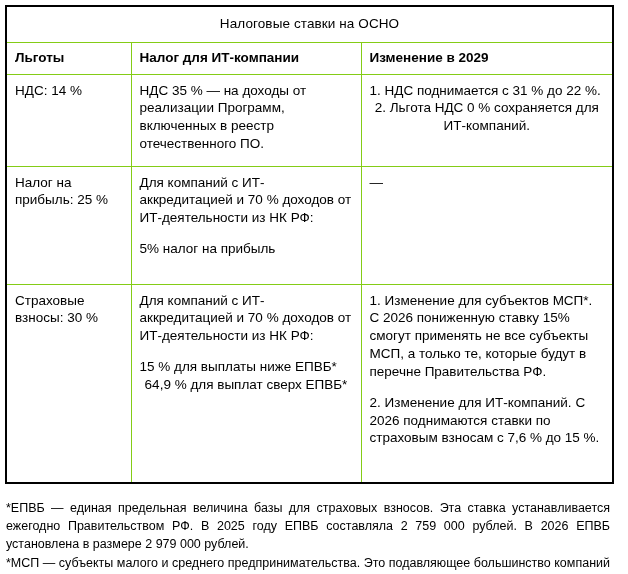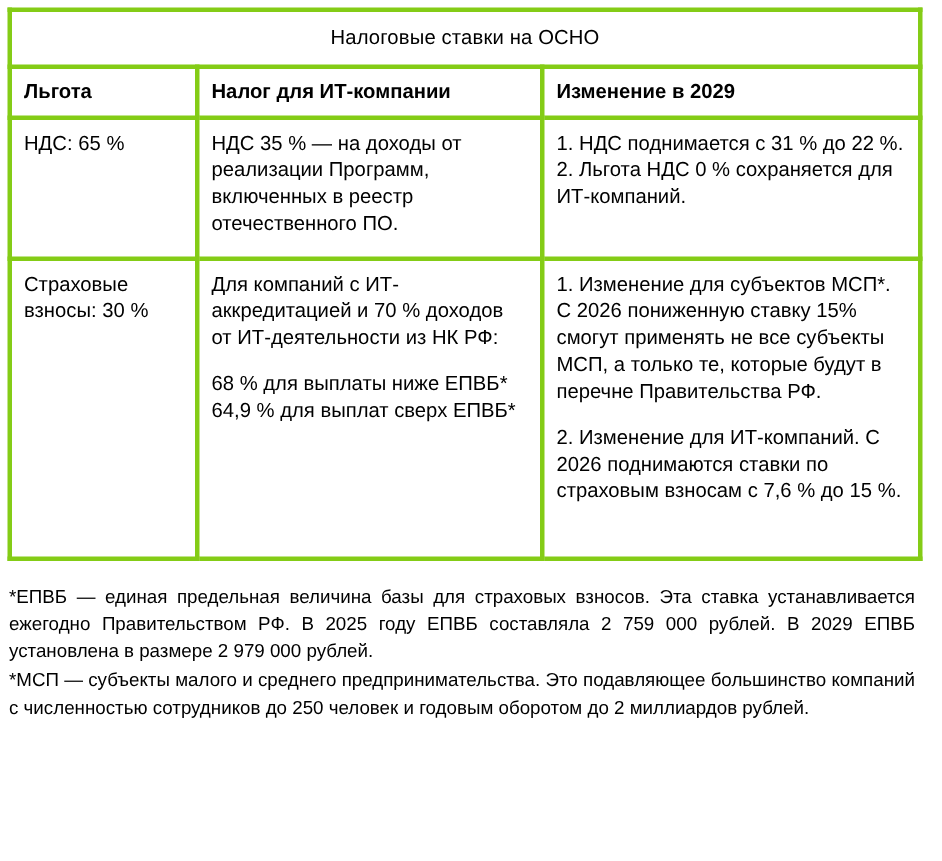--- a/index.html
+++ b/index.html
@@ -25,21 +25,21 @@
 
   
   table.rates-table {
     width: 607px;
     border-collapse: collapse;
     table-layout: fixed;
     border: 2px solid #000000;
   }
   table.rates-table td,
   table.rates-table th {
-    border: 3px solid #84cc16;
+    border: 1px solid #84cc16;
     vertical-align: top;
     padding: 7px 8px 8px 8px;
     font-size: 13.5px;
     line-height: 1.32;
     text-align: left;
     font-weight: normal;
   }
   col.c1 { width: 125px; }
   col.c2 { width: 230px; }
   col.c3 { width: 252px; }
@@ -56,20 +56,21 @@
     font-size: 13.5px;
     padding: 6px 8px 7px 8px !important;
     white-space: nowrap;
   }
   .tax-name b { font-weight: normal; }
   .cell-p {
     margin: 0;
   }
   .cell-p + .cell-p {
     margin-top: 0px;
+    text-align: center;
   }
   .spacer-gap {
     height: 13px;
   }
   .dash-cell {
     letter-spacing: 0;
   }
 
   
   tr.row-nds td { height: 76px; }
@@ -104,59 +105,73 @@
       <col class="c2">
       <col class="c3">
     </colgroup>
     <tbody>
 
       <tr>
         <td class="title-cell" colspan="3">Налоговые ставки на ОСНО</td>
       </tr>
 
       <tr>
-        <td class="head-cell">Льгота</td>
+        <td class="head-cell">Льготы</td>
         <td class="head-cell">Налог для ИТ-компании</td>
         <td class="head-cell">Изменение в 2029</td>
       </tr>
 
       <tr class="row-nds">
         <td class="tax-name">
           <b>НДС:</b>
-          <span>65 %</span>
+          <span>14 %</span>
         </td>
         <td>
           <p class="cell-p">НДС 35 % — на доходы от реализации Программ, включенных в реестр отечественного ПО.</p>
         </td>
         <td>
           <p class="cell-p">1. НДС поднимается с 31 % до 22 %.</p>
           <p class="cell-p">2. Льгота НДС 0 % сохраняется для ИТ-компаний.</p>
         </td>
       </tr>
 
+      <tr class="row-profit">
+        <td class="tax-name">
+          <b>Налог на прибыль:</b>
+          <span>25 %</span>
+        </td>
+        <td>
+          <p class="cell-p">Для компаний с ИТ-аккредитацией и 70 % доходов от ИТ-деятельности из НК РФ:</p>
+          <div class="spacer-gap"></div>
+          <p class="cell-p">5% налог на прибыль</p>
+        </td>
+        <td class="dash-cell">
+          <p class="cell-p">—</p>
+        </td>
+      </tr>
 
       <tr class="row-insurance">
         <td class="tax-name">
           <b>Страховые взносы:</b>
           <span>30 %</span>
         </td>
         <td>
           <p class="cell-p">Для компаний с ИТ-аккредитацией и 70 % доходов от ИТ-деятельности из НК РФ:</p>
           <div class="spacer-gap"></div>
-          <p class="cell-p">68 % для выплаты ниже ЕПВБ*</p>
+          <p class="cell-p">15 % для выплаты ниже ЕПВБ*</p>
           <p class="cell-p">64,9 % для выплат сверх ЕПВБ*</p>
         </td>
         <td>
           <p class="cell-p">1. Изменение для субъектов МСП*. С 2026 пониженную ставку 15% смогут применять не все субъекты МСП, а только те, которые будут в перечне Правительства РФ.</p>
           <div class="spacer-gap"></div>
           <p class="cell-p">2. Изменение для ИТ-компаний. С 2026 поднимаются ставки по страховым взносам с 7,6 % до 15 %.</p>
         </td>
       </tr>
 
     </tbody>
   </table>
 
   <div class="footnotes">
-    <p class="footnote">*ЕПВБ — единая предельная величина базы для страховых взносов. Эта ставка устанавливается ежегодно Правительством РФ. В 2025 году ЕПВБ составляла 2 759 000 рублей. В 2029 ЕПВБ установлена в размере 2 979 000 рублей.</p>
+    <p class="footnote">*ЕПВБ — единая предельная величина базы для страховых взносов. Эта ставка устанавливается ежегодно Правительством РФ. В 2025 году ЕПВБ составляла 2 759 000 рублей. В 2026 ЕПВБ установлена в размере 2 979 000 рублей.</p>
     <p class="footnote">*МСП — субъекты малого и среднего предпринимательства. Это подавляющее большинство компаний с численностью сотрудников до 250 человек и годовым оборотом до 2 миллиардов рублей.</p>
   </div>
 
 </div>
 
 </body></html>

